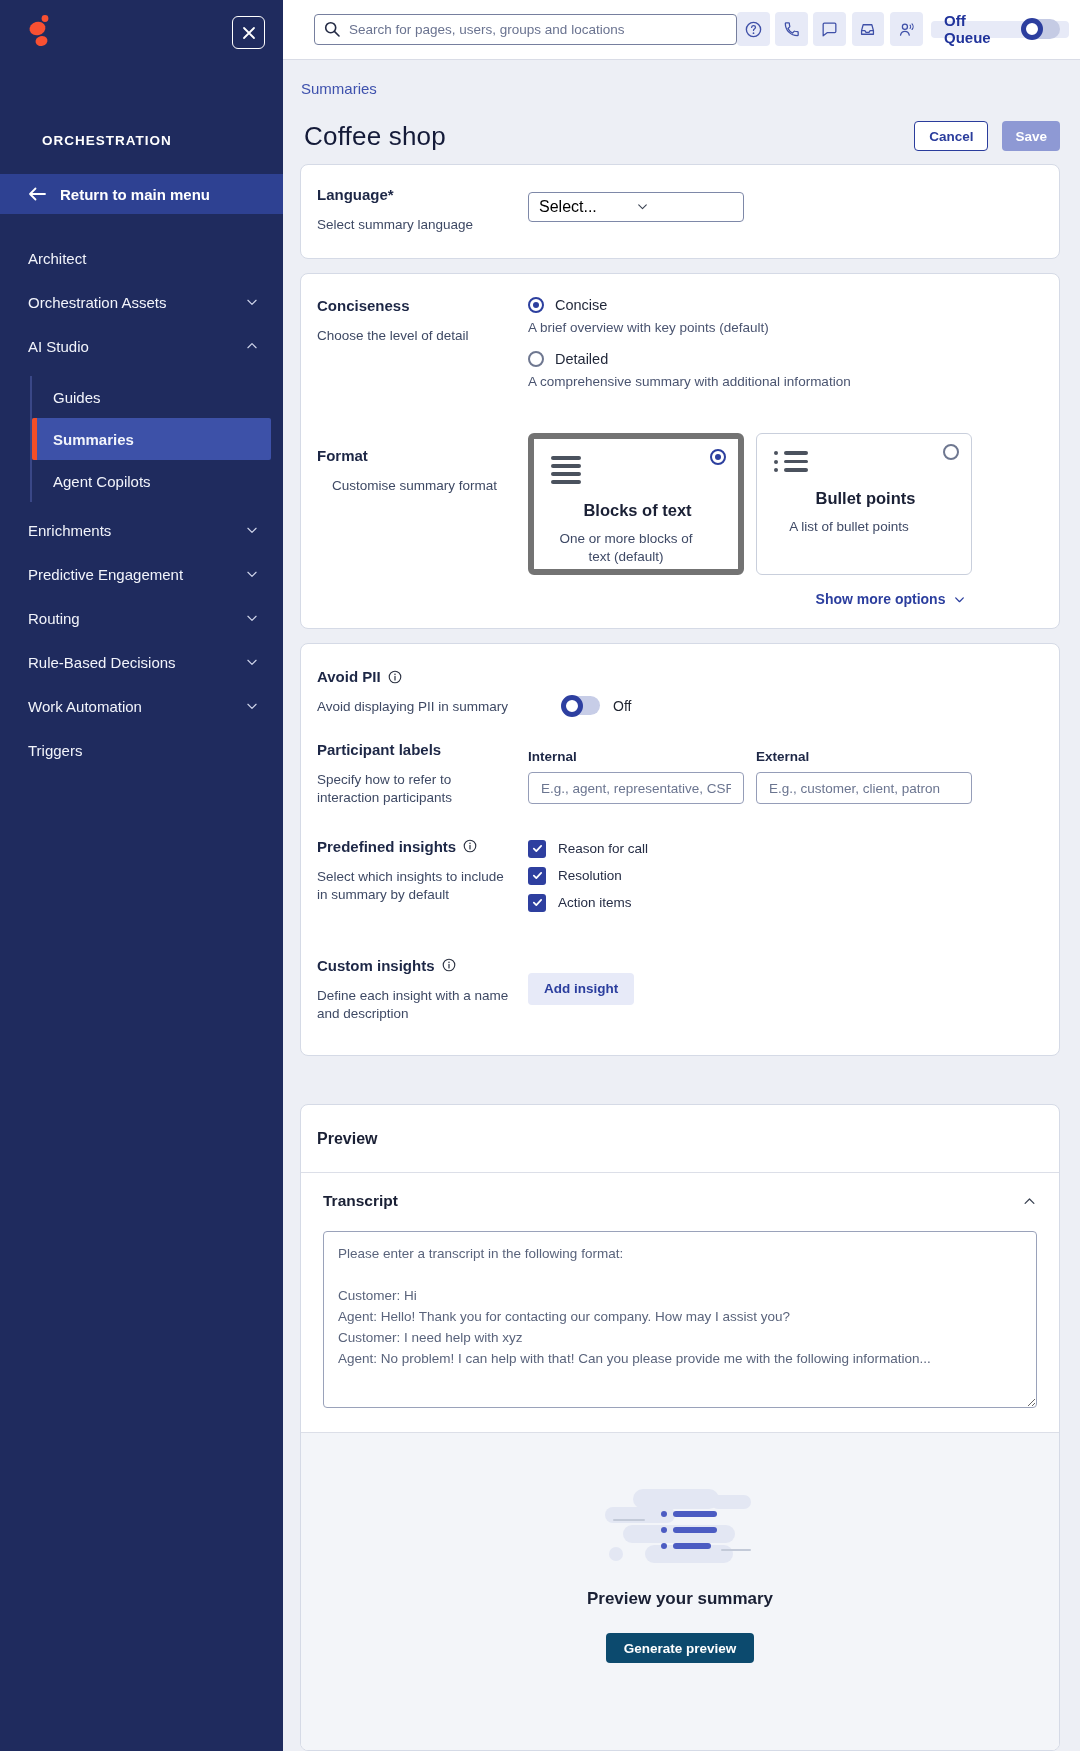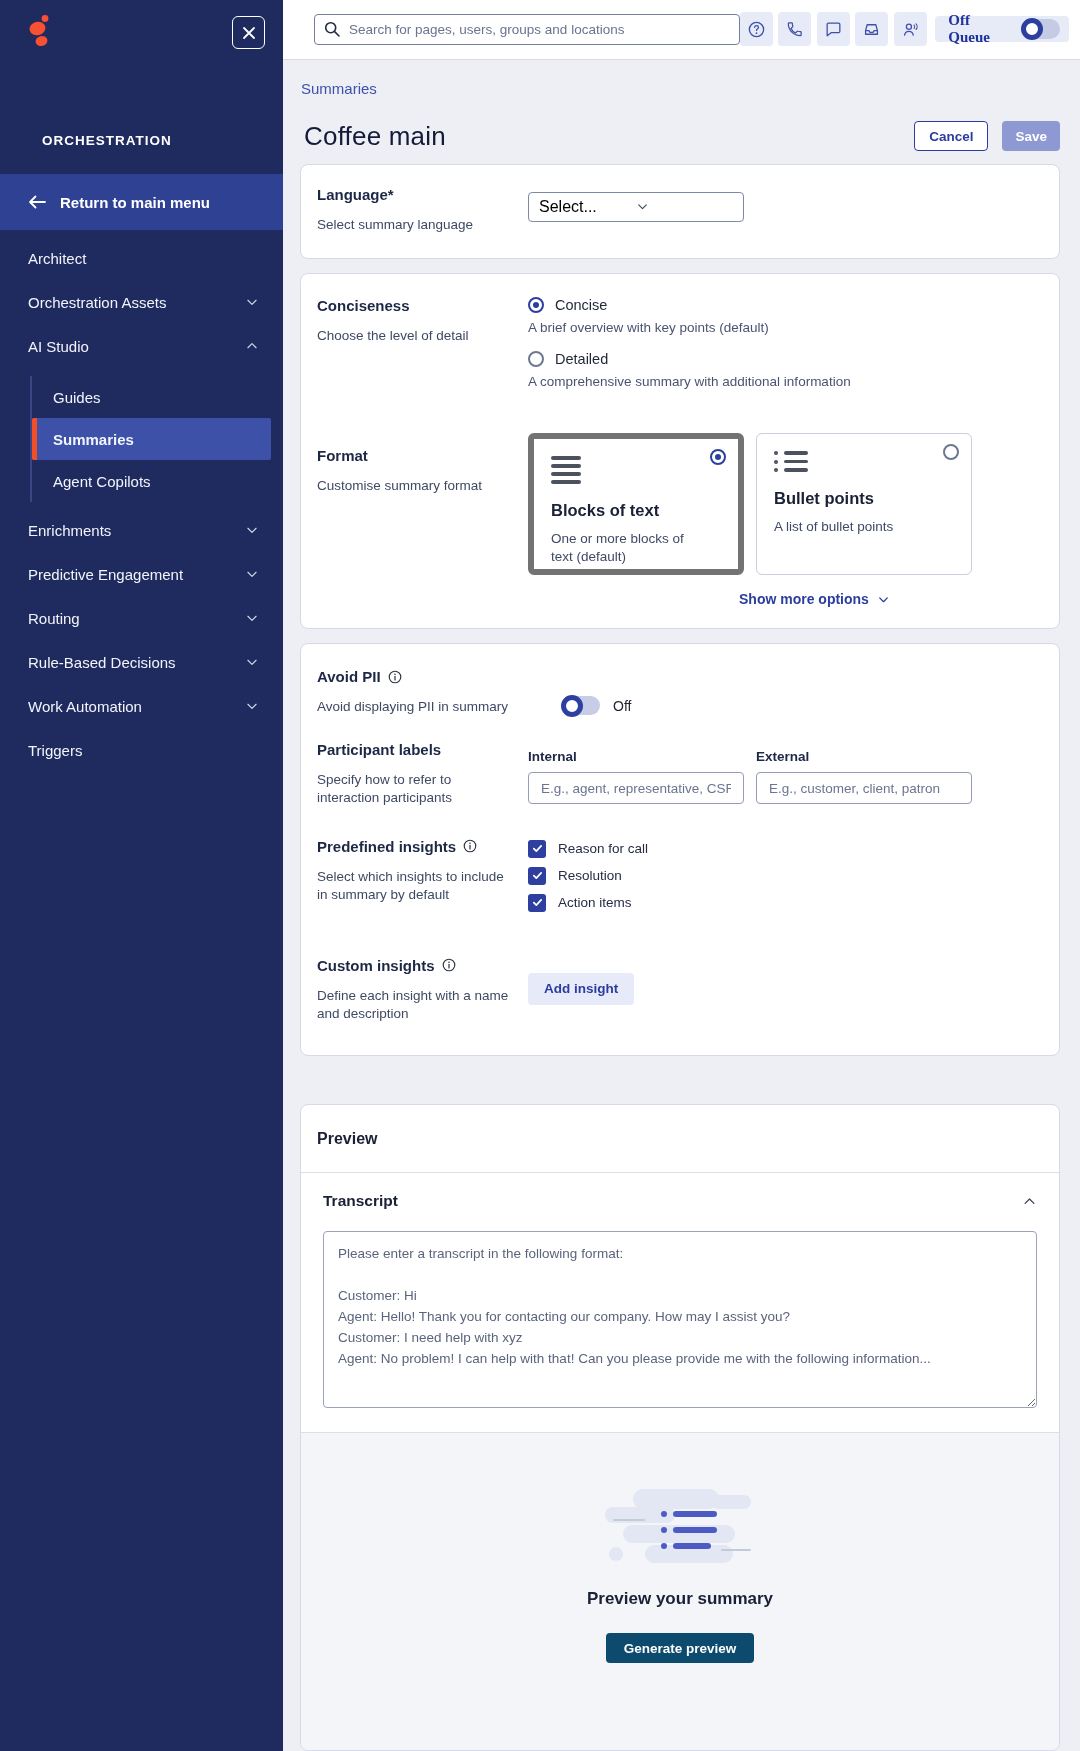--- a/index.html
+++ b/index.html
@@ -4,39 +4,39 @@
 <style>
   * { margin:0; padding:0; box-sizing:border-box; }
   html,body { width:1080px; height:1751px; overflow:hidden; }
   body { display:flex; font-family:"Liberation Sans", sans-serif; background:#edeff5; color:#1d2746; }
 
   
   .sidebar { position:relative; width:283px; flex:0 0 283px; background:#1f2b5e; color:#fff; }
   .logo { position:absolute; top:14px; left:28px; }
   .close-btn { position:absolute; top:16px; right:18px; width:33px; height:33px; border:1.5px solid #fff; border-radius:6px; background:transparent; display:flex; align-items:center; justify-content:center; cursor:pointer; }
   .side-section-label { position:absolute; top:133px; left:42px; font-size:13.5px; font-weight:bold; letter-spacing:1px; color:#fff; }
-  .return-band { position:absolute; top:174px; left:0; right:0; height:56px; background:#2e4192; display:flex; align-items:center; padding-left:28px; gap:14px; cursor:pointer; }
+  .return-band { position:absolute; top:174px; left:0; right:0; height:40px; background:#2e4192; display:flex; align-items:center; padding-left:28px; gap:14px; cursor:pointer; }
   .return-band span { font-size:15px; font-weight:bold; color:#fff; }
   .nav { position:absolute; top:236px; left:0; right:0; }
   .nav-item { height:44px; display:flex; align-items:center; padding:0 24px 0 28px; font-size:15px; color:#f2f4fb; cursor:pointer; }
   .nav-item .chev { margin-left:auto; display:flex; }
   .subgroup { margin:8px 0 6px 30px; border-left:2px solid #3a4787; }
   .sub-item { position:relative; height:42px; display:flex; align-items:center; padding-left:21px; font-size:15px; color:#f2f4fb; cursor:pointer; }
   .sub-item.selected { background:#3d51a8; margin-right:12px; border-radius:2px; font-weight:bold; }
   .sel-bar { position:absolute; left:0; top:0; bottom:0; width:5px; background:#f44e27; border-radius:2px 0 0 2px; }
 
   
   .main { flex:1; display:flex; flex-direction:column; }
   .topbar { height:62px; background:#fff; border-bottom:1px solid #d9dce6; display:flex; align-items:center; padding:0 11px 0 31px; }
   .search-box { width:436px; height:31px; border:1px solid #767f9e; border-radius:4px; display:flex; align-items:center; padding:0 9px; gap:9px; background:#fff; }
   .search-box input { border:none; outline:none; flex:1; font-size:13.5px; color:#2b3550; font-family:inherit; background:transparent; }
   .search-box input::placeholder { color:#6a7390; }
   .top-actions { margin-left:auto; display:flex; align-items:center; gap:5.5px; }
   .icon-btn { width:34px; height:34px; border:none; border-radius:4px; background:#e7eaf7; color:#3f50a8; display:flex; align-items:center; justify-content:center; cursor:pointer; }
-  .offqueue { height:26px; margin-left:3px; border-radius:4px; background:#e7eaf7; display:flex; align-items:center; gap:10px; padding:0 9px 0 13px;font-family:Liberation Serif, serif; }
+  .offqueue { height:17px; margin-left:3px; border-radius:4px; background:#e7eaf7; display:flex; align-items:center; gap:10px; padding:0 9px 0 13px; }
   .offqueue b { font-size:15px; color:#20339b; }
   .toggle { position:relative; width:38px; height:20px; border-radius:10px; background:#c5cbe4; cursor:pointer; flex:0 0 auto; }
   .toggle .knob { position:absolute; left:-1px; top:-1px; width:22px; height:22px; border-radius:50%; background:#fff; border:5px solid #2c3e9e; }
 
   .breadcrumb { margin:20px 0 0 18px; font-size:15px; color:#3e51ad; cursor:pointer; }
   .titlerow { display:flex; align-items:center; margin:24px 20px 0 21px; }
   .page-title { font-size:26px; font-weight:500; color:#141a38; letter-spacing:.2px; }
   .titlerow .btns { margin-left:auto; display:flex; gap:14px; }
   .btn-cancel { height:30px; padding:0 14px; background:#fff; border:1px solid #2a3c9c; border-radius:4px; color:#2a3c9c; font-weight:bold; font-size:13.5px; cursor:pointer; font-family:inherit; }
   .btn-save { height:30px; padding:0 13px; background:#8e99d4; border:none; border-radius:4px; color:#fff; font-weight:bold; font-size:13.5px; cursor:pointer; font-family:inherit; }
@@ -53,21 +53,21 @@
   .select-box span { font-size:16px; color:#000000; flex:1; }
 
   .card-options { margin-top:14px; padding:23px 16px 20px; }
   .radio-opt { display:flex; align-items:center; gap:11px; cursor:pointer; }
   .radio { width:16px; height:16px; border-radius:50%; border:2px solid #2c3f9e; position:relative; flex:0 0 auto; background:#fff; }
   .radio.on::after { content:""; position:absolute; left:3px; top:3px; width:6px; height:6px; border-radius:50%; background:#2c3f9e; }
   .radio.off { border-color:#6e7790; }
   .radio-lbl { font-size:14.5px; color:#1f2638; }
   .radio-help { margin:7px 0 16px; font-size:13.5px; color:#4a5470; }
 
-  .format-row { margin-top:28px; }
+  .format-row { margin-top:28px;text-align:center; }
   .format-row .fr-label { padding-top:14px; }
   .fmt-cards { display:flex; gap:12px; }
   .fmt-card { position:relative; width:216px; height:142px; border-radius:6px; padding:17px 14px 0 17px; cursor:pointer; background:#fff; }
   .fmt-card.sel { border:6px solid #737373; }
   .fmt-card.unsel { border:1px solid #c9cfdc; }
   .fmt-radio { position:absolute; top:10px; right:12px; }
   .fmt-title { margin-top:17px; font-size:16.5px; font-weight:bold; color:#1a2035; }
   .fmt-desc { margin-top:10px; font-size:13.5px; color:#3f4a66; line-height:1.35; max-width:150px; }
   .bars .b { width:30px; height:3.5px; background:#4b525e; border-radius:2px; margin-bottom:4.5px; }
   .dotbars .row { display:flex; align-items:center; gap:6px; margin-bottom:4.5px; }
@@ -279,21 +279,21 @@
         <span class="toggle">
             <span class="knob"></span>
           </span>
       </div>
     </div>
   </div>
 
   <div class="breadcrumb">Summaries</div>
 
   <div class="titlerow">
-    <h1 class="page-title">Coffee main</h1>
+    <h1 class="page-title">Coffee shop</h1>
     <div class="btns">
       <button class="btn-cancel">Cancel</button>
       <button class="btn-save">Save</button>
     </div>
   </div>
 
   <section class="card card-language form-row">
     <div class="fr-label">
       <h3 class="flabel">Language*</h3>
       <div class="fdesc">Select summary language</div>

